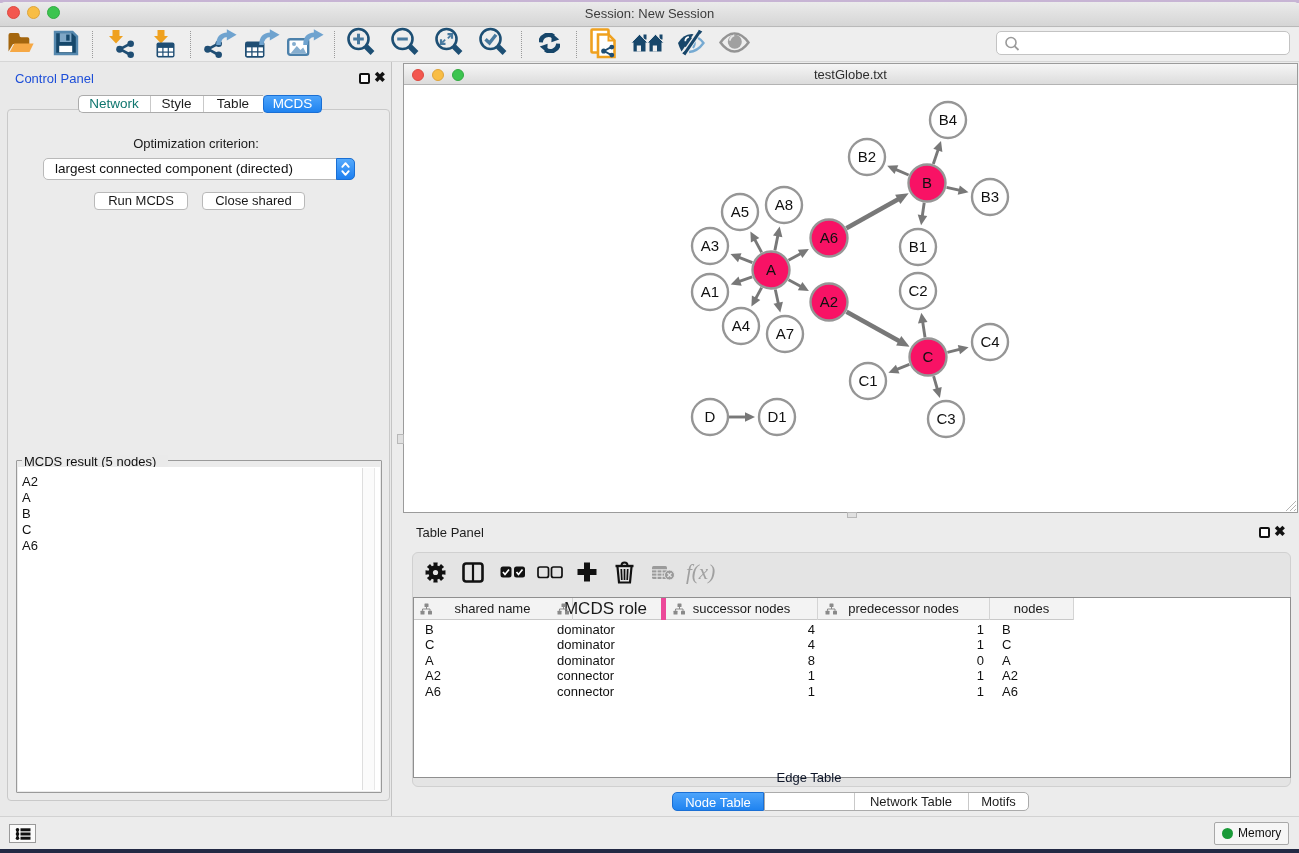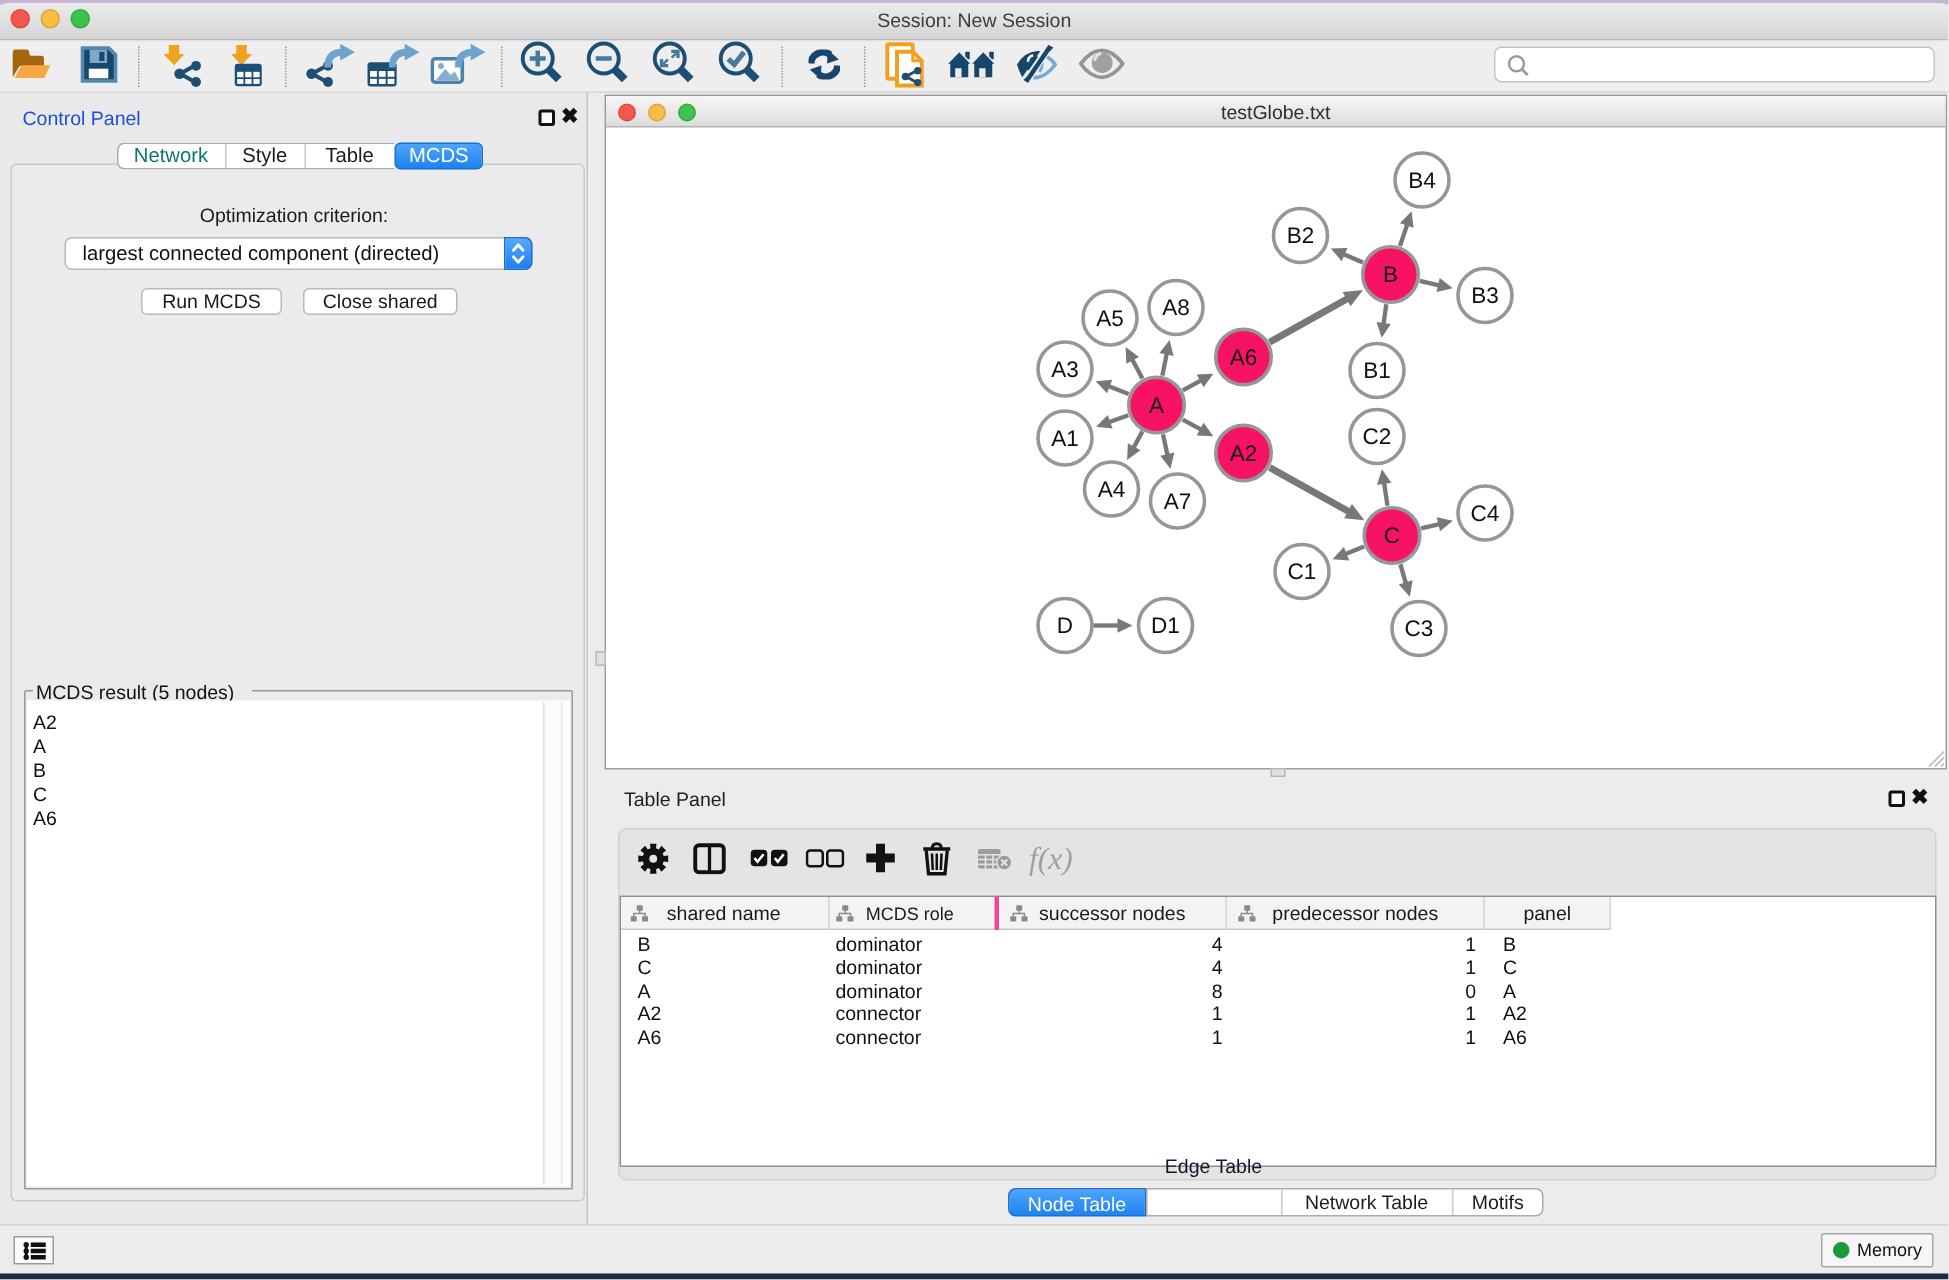--- a/index.html
+++ b/index.html
@@ -366,30 +366,30 @@
 <line x1="6" y1="4.8" x2="6" y2="14"></line>
       <line x1="11" y1="4.8" x2="11" y2="14"></line>
     </g>
 <circle cx="18.5" cy="10" r="5" fill="#9b9b9b" stroke="#e4e4e4" stroke-width="1"></circle>
 <path d="M16.5 8 L20.5 12 M20.5 8 L16.5 12" stroke="#e4e4e4" stroke-width="1.4"></path>
   </svg>
 <div class="abs" style="left:686px;top:560px;font-family:Liberation Serif,serif;font-style:italic;font-size:21px;color:#a0a0a0">f(x)</div>
 
 <div class="abs" style="left:413px;top:597px;width:878px;height:181px;background:#fff;border:1px solid #8f8f8f"></div>
 <div class="abs" style="left:414px;top:598px;width:660px;height:22px;background:#f3f3f3;border-bottom:1px solid #c9c9c9"></div>
-<div class="abs" style="left:413px;top:598px;width:140px;height:22px;line-height:22px;text-align:center;font-size:13px;color:#1a1a1a;border-right:1px solid #d4d4d4;white-space:nowrap">shared name</div>
+<div class="abs" style="left:413px;top:598px;width:160px;height:22px;line-height:22px;text-align:center;font-size:13px;color:#1a1a1a;border-right:1px solid #d4d4d4;white-space:nowrap">shared name</div>
 <svg class="abs" style="left:420px;top:603px" width="13" height="12" viewBox="0 0 13 12">
     <g fill="#8a8a8a">
 <rect x="4.5" y="0.5" width="4" height="3.6" rx="0.5"></rect>
 <rect x="0.5" y="7.8" width="4" height="3.6" rx="0.5"></rect>
 <rect x="8" y="7.8" width="4" height="3.6" rx="0.5"></rect>
     </g>
 <path d="M6.5 4 L6.5 6 M2.5 7.8 L2.5 6 L10 6 L10 7.8" fill="none" stroke="#8a8a8a" stroke-width="1"></path>
   </svg>
-<div class="abs" style="left:550px;top:598px;width:116px;height:22px;line-height:22px;text-align:center;font-size:12px;color:#1a1a1a;border-right:3px solid #ec4899;white-space:nowrap">MCDS role</div>
+<div class="abs" style="left:550px;top:598px;width:116px;height:22px;line-height:22px;text-align:center;font-size:17px;color:#1a1a1a;border-right:5px solid #ec4899;white-space:nowrap">MCDS role</div>
 <svg class="abs" style="left:557px;top:603px" width="13" height="12" viewBox="0 0 13 12">
     <g fill="#8a8a8a">
 <rect x="4.5" y="0.5" width="4" height="3.6" rx="0.5"></rect>
 <rect x="0.5" y="7.8" width="4" height="3.6" rx="0.5"></rect>
 <rect x="8" y="7.8" width="4" height="3.6" rx="0.5"></rect>
     </g>
 <path d="M6.5 4 L6.5 6 M2.5 7.8 L2.5 6 L10 6 L10 7.8" fill="none" stroke="#8a8a8a" stroke-width="1"></path>
   </svg>
 <div class="abs" style="left:666px;top:598px;width:152px;height:22px;line-height:22px;text-align:center;font-size:13px;color:#1a1a1a;border-right:1px solid #d4d4d4;white-space:nowrap">successor nodes</div>
 <svg class="abs" style="left:673px;top:603px" width="13" height="12" viewBox="0 0 13 12">
@@ -402,21 +402,21 @@
   </svg>
 <div class="abs" style="left:818px;top:598px;width:172px;height:22px;line-height:22px;text-align:center;font-size:13px;color:#1a1a1a;border-right:1px solid #d4d4d4;white-space:nowrap">predecessor nodes</div>
 <svg class="abs" style="left:825px;top:603px" width="13" height="12" viewBox="0 0 13 12">
     <g fill="#8a8a8a">
 <rect x="4.5" y="0.5" width="4" height="3.6" rx="0.5"></rect>
 <rect x="0.5" y="7.8" width="4" height="3.6" rx="0.5"></rect>
 <rect x="8" y="7.8" width="4" height="3.6" rx="0.5"></rect>
     </g>
 <path d="M6.5 4 L6.5 6 M2.5 7.8 L2.5 6 L10 6 L10 7.8" fill="none" stroke="#8a8a8a" stroke-width="1"></path>
   </svg>
-<div class="abs" style="left:990px;top:598px;width:84px;height:22px;line-height:22px;text-align:center;font-size:13px;color:#1a1a1a;border-right:1px solid #d4d4d4;white-space:nowrap">panel</div>
+<div class="abs" style="left:990px;top:598px;width:84px;height:22px;line-height:22px;text-align:center;font-size:13px;color:#1a1a1a;border-right:1px solid #d4d4d4;white-space:nowrap">nodes</div>
 <div class="abs" style="left:425px;top:622px;width:120px;font-size:13px;color:#111">B</div>
 <div class="abs" style="left:557px;top:622px;width:105px;font-size:13px;color:#111">dominator</div>
 <div class="abs" style="left:700px;top:622px;width:115px;text-align:right;font-size:13px;color:#111">4</div>
 <div class="abs" style="left:870px;top:622px;width:114px;text-align:right;font-size:13px;color:#111">1</div>
 <div class="abs" style="left:1002px;top:622px;width:70px;font-size:13px;color:#111">B</div>
 <div class="abs" style="left:425px;top:637.4px;width:120px;font-size:13px;color:#111">C</div>
 <div class="abs" style="left:557px;top:637.4px;width:105px;font-size:13px;color:#111">dominator</div>
 <div class="abs" style="left:700px;top:637.4px;width:115px;text-align:right;font-size:13px;color:#111">4</div>
 <div class="abs" style="left:870px;top:637.4px;width:114px;text-align:right;font-size:13px;color:#111">1</div>
 <div class="abs" style="left:1002px;top:637.4px;width:70px;font-size:13px;color:#111">C</div>

